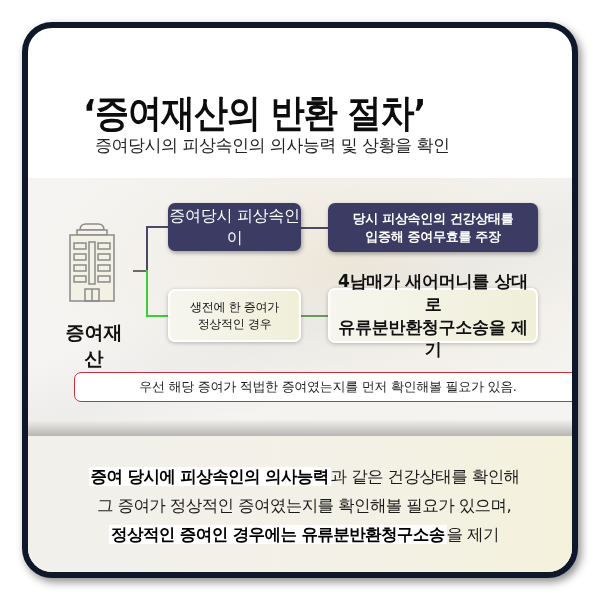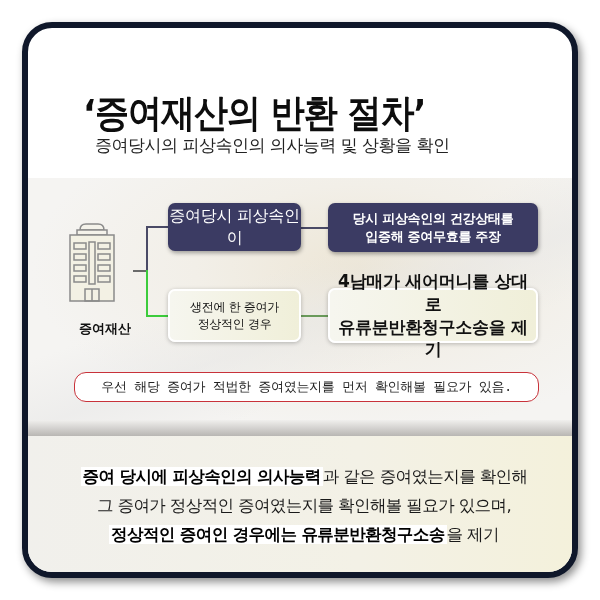--- a/index.html
+++ b/index.html
@@ -29,22 +29,22 @@
       radial-gradient(ellipse at 60% 35%, #ede6d6 0%, #f2efe8 35%, #f5f4f2 70%),
       #f3f2f0;
   }
   .photo-shadow {
     position: absolute; left: 0; top: 392px; width: 552px; height: 16px;
     background: linear-gradient(#f0efed, #b8b6b3);
   }
 
   .building { position: absolute; left: 35px; top: 44px; width: 58px; height: 80px; }
   .building-label {
-    position: absolute; left: 51px; top: 142px; width: 60px; text-align: left;
-    font-size: 13px; font-weight: bold; color: #111;
+    position: absolute; left: 36px; top: 142px; width: 60px; text-align: center;
+    font-size: 19px; font-weight: bold; color: #111;
   }
 
   .line { position: absolute; }
   .l-dark { background: #4a4a66; }
   .l-green { background: #3ccc3c; }
   .l-grey { background: #6a6a6a; }
 
   .box {
     position: absolute; border-radius: 7px; text-align: center;
     display: flex; align-items: center; justify-content: center;
@@ -59,24 +59,24 @@
     color: #111;
     border: 2px solid #ffffff;
     box-shadow: 0 1px 4px rgba(0,0,0,0.25);
   }
   .b1 { left: 140px; top: 25px; width: 133px; height: 48px; font-size: 16px; }
   .b2 { left: 300px; top: 25px; width: 210px; height: 49px; font-size: 13px; font-weight: bold; }
   .b3 { left: 140px; top: 111px; width: 133px; height: 53px; font-size: 12px; }
   .b4 { left: 300px; top: 110px; width: 210px; height: 55px; font-size: 17px; font-weight: bold; }
 
   .notice {
-    position: absolute; left: 46px; top: 194px; width: 465px; height: 30px;
-    background: #ffffff; border: 1.5px solid #c8323a; border-radius: 12px;
+    position: absolute; left: 46px; top: 194px; width: 508px; height: 30px;
+    background: #ffffff; border: 1.5px solid #c8323a; border-radius: 7px;
     display: flex; align-items: center; justify-content: center;
-    font-size: 13px; color: #222; letter-spacing: -0.3px; font-family: Liberation Mono, monospace;
+    font-size: 13px; color: #222; letter-spacing: -0.3px;
   }
 
   .summary {
     position: absolute; left: 0; top: 408px; width: 552px; height: 146px;
     background: linear-gradient(90deg, #f1f0ec 0%, #f3f1e6 60%, #f4f1db 100%);
     text-align: center; font-size: 16.5px; color: #1a1a1a; letter-spacing: -0.6px;
   }
   .summary .row { position: absolute; left: 0; width: 552px; text-align: center; line-height: 24px; }
   .summary .r1 { top: 29px; }
   .summary .r2 { top: 58px; }
@@ -141,17 +141,17 @@
         <div>4남매가 새어머니를 상대로</div>
         <div>유류분반환청구소송을 제기</div>
       </div>
     </div>
 
     <div class="notice">우선 해당 증여가 적법한 증여였는지를 먼저 확인해볼 필요가 있음.</div>
   </div>
   <div class="photo-shadow"></div>
 
   <div class="summary">
-    <div class="row r1"><span class="hl">증여 당시에 피상속인의 의사능력</span><span>과 같은 증여였는지를 확인해</span></div>
+    <div class="row r1"><span class="hl">증여 당시에 피상속인의 의사능력</span><span>과 같은 건강상태를 확인해</span></div>
     <div class="row r2">그 증여가 정상적인 증여였는지를 확인해볼 필요가 있으며,</div>
     <div class="row r3"><span class="hl">정상적인 증여인 경우에는 유류분반환청구소송</span><span>을 제기</span></div>
   </div>
 </div>
 
 </body></html>

